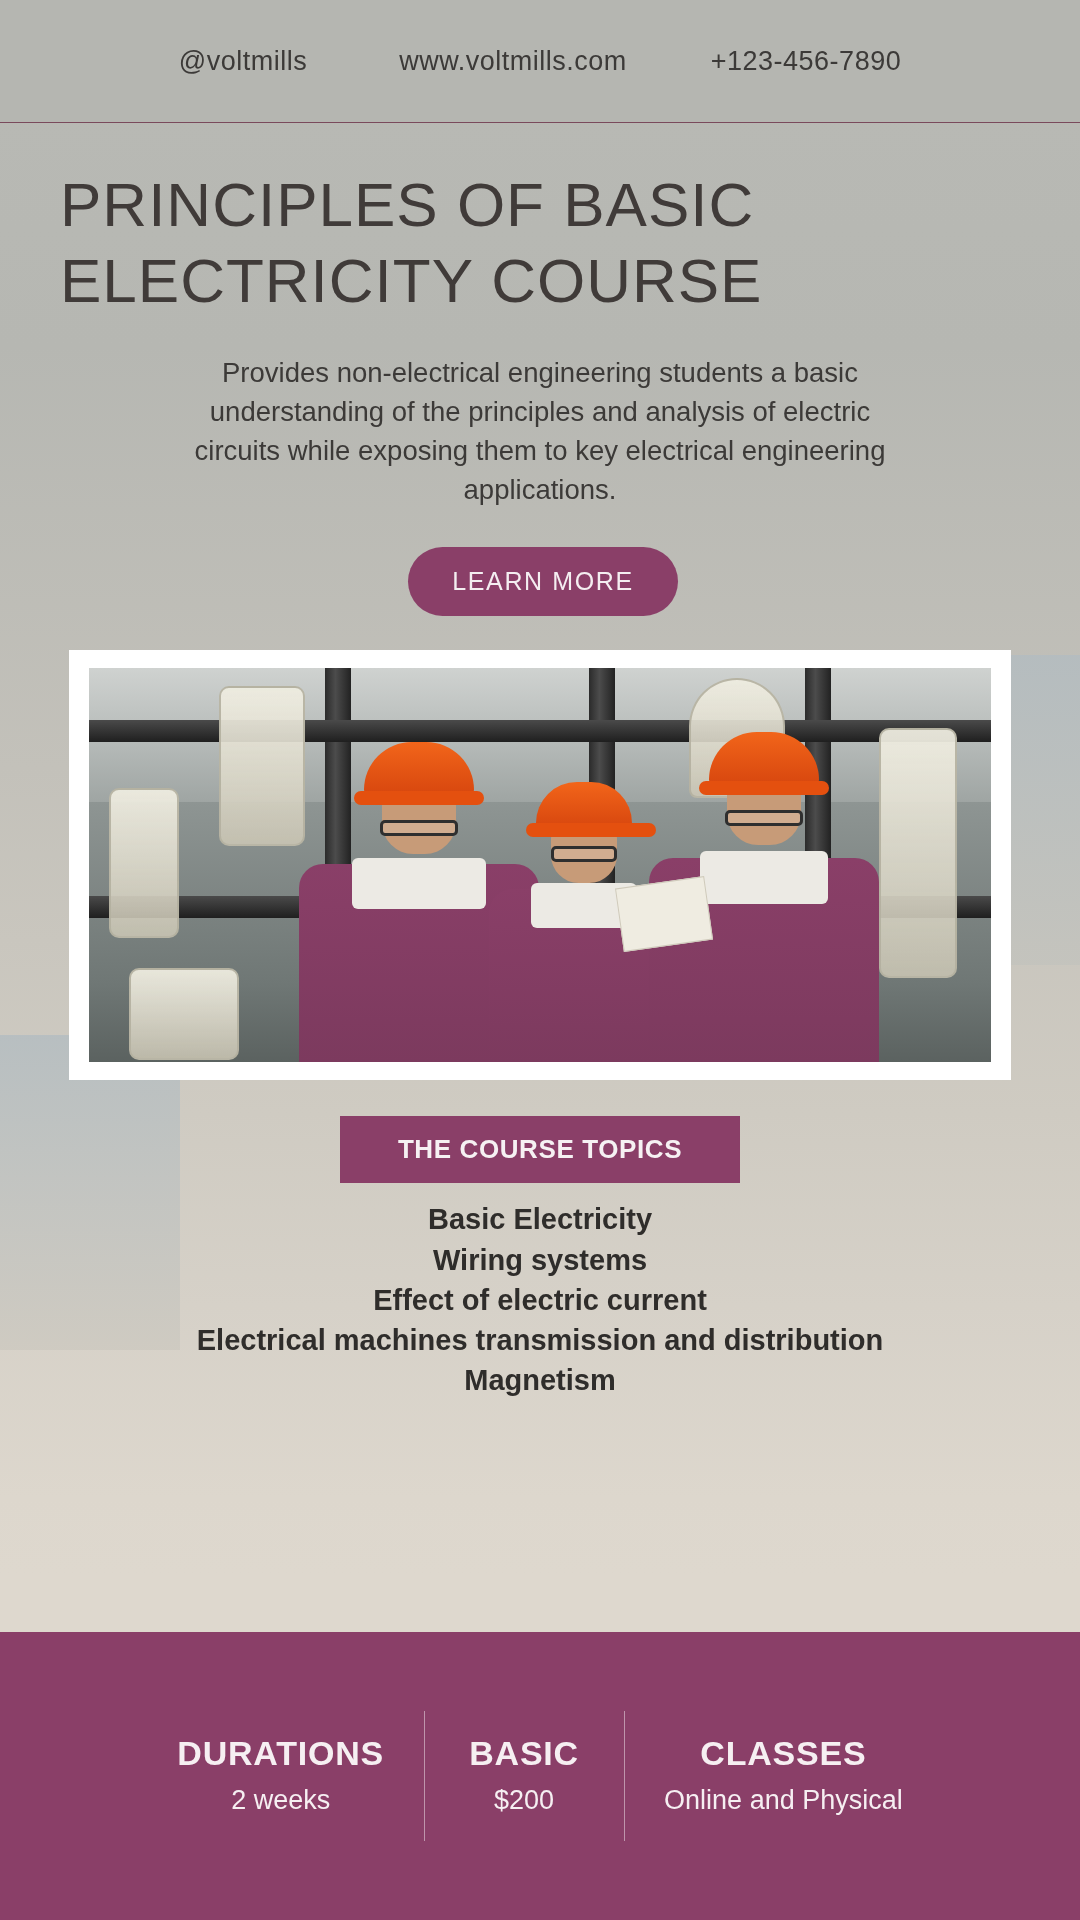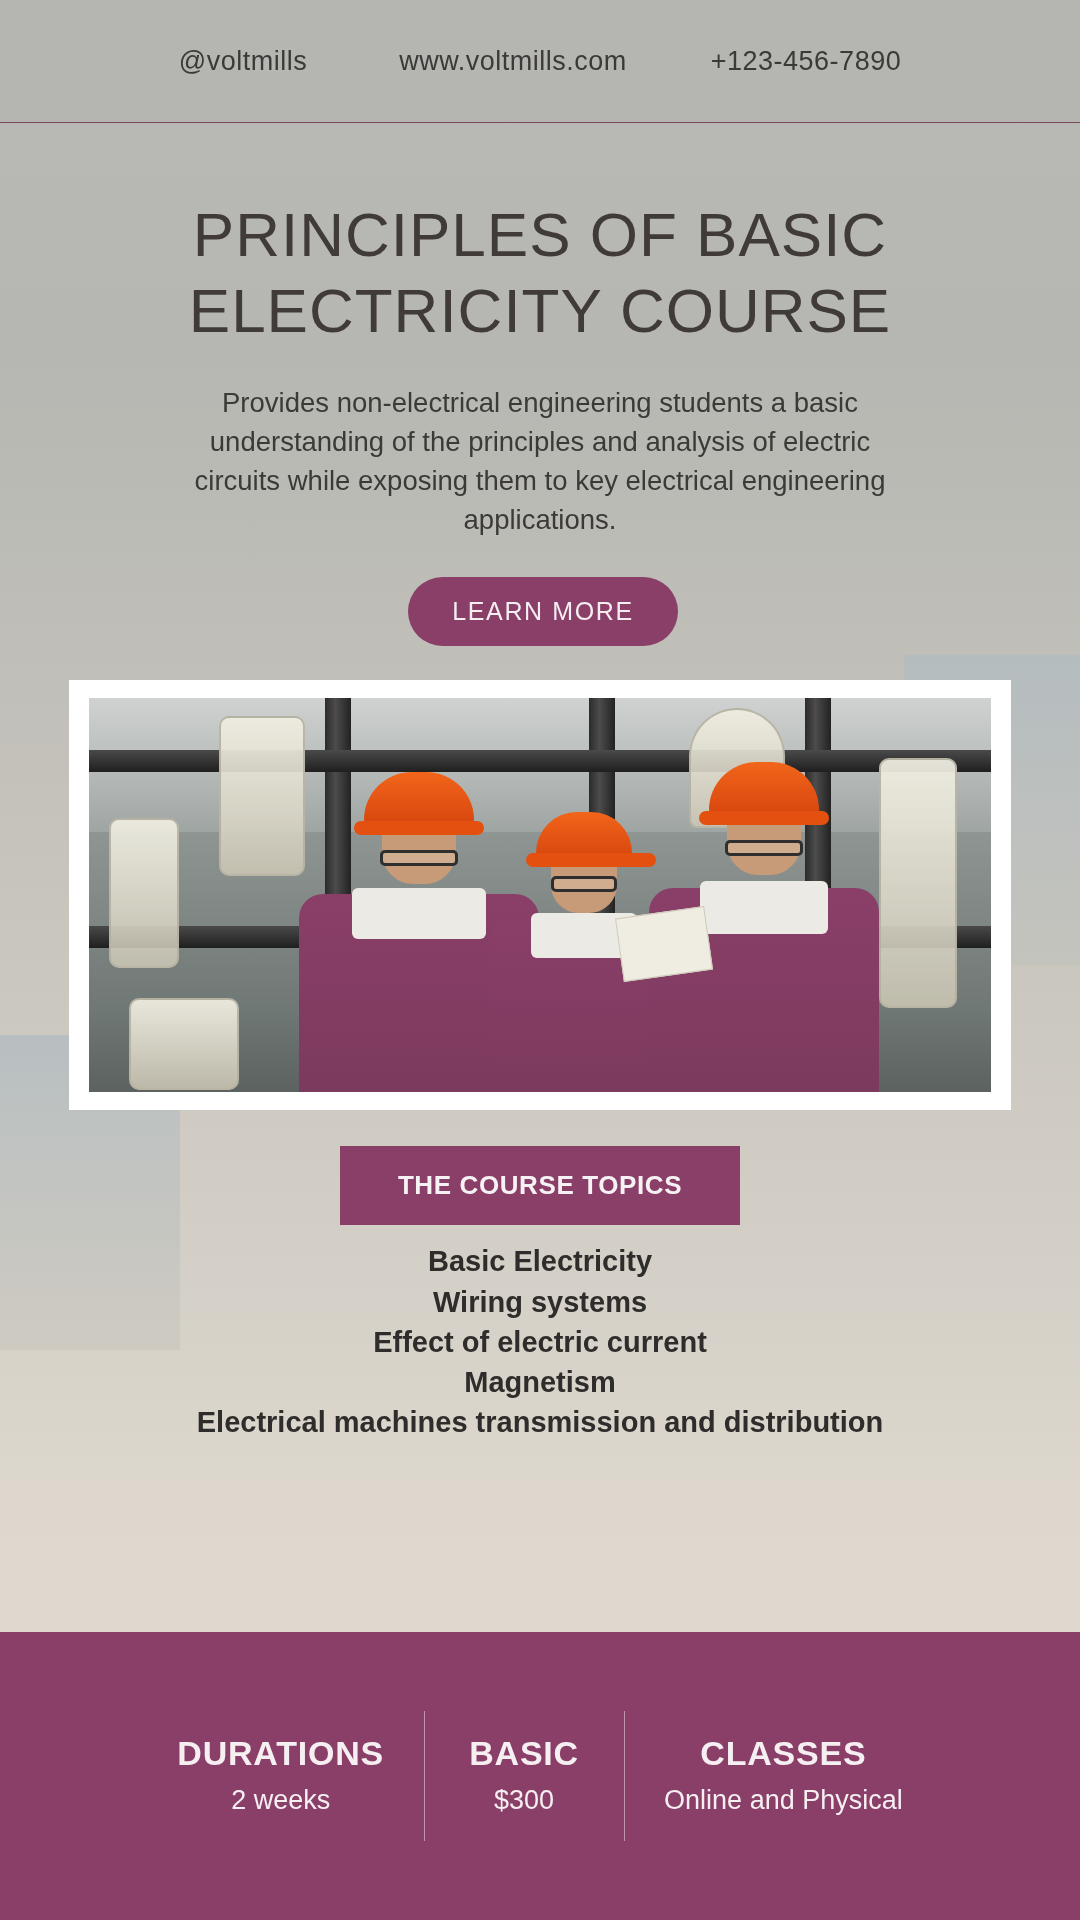--- a/index.html
+++ b/index.html
@@ -52,22 +52,21 @@
     letter-spacing: .5px;
     white-space: nowrap;
   }
   .topbar .handle { margin-right: 28px; }
   .topbar .site { margin-right: 20px; }
 
   
   .headline {
     position: relative;
     z-index: 3;
-    margin-top: 74px;
-    text-align: center;
+    margin-top: 44px;
     color: #403b39;
     font-size: 62px;
     line-height: 1.22;
     letter-spacing: 1px;
     font-weight: 400;
     padding: 0 60px;
   }
   .subtext {
     position: relative;
     z-index: 3;
@@ -180,21 +179,21 @@
     z-index: 3;
     display: block;
     width: 400px;
     margin: 36px auto 0;
     background: #8a3f68;
     color: #f6f1f3;
     text-align: center;
     font-size: 26px;
     font-weight: bold;
     letter-spacing: .6px;
-    padding: 24px 0;
+    padding: 18px 0;
   }
   .topics-list {
     position: relative;
     z-index: 3;
     margin-top: 16px;
     text-align: center;
     color: #2f2d2b;
     font-size: 29px;
     line-height: 1.25;
     font-weight: bold;
@@ -309,32 +308,32 @@
       </div>
     </div>
   </div>
 
   <div class="topics-badge">THE COURSE TOPICS</div>
 
   <div class="topics-list">
     <div>Basic Electricity</div>
     <div>Wiring systems</div>
     <div>Effect of electric current</div>
+    <div>Electrical machines transmission and distribution</div>
     <div>Magnetism</div>
-    <div>Electrical machines transmission and distribution</div>
   </div>
 
   <div class="footer">
     <div class="fcol">
       <div class="ftitle">DURATIONS</div>
       <div class="fval">2 weeks</div>
     </div>
     <div class="fcol">
       <div class="ftitle">BASIC</div>
-      <div class="fval">$300</div>
+      <div class="fval">$200</div>
     </div>
     <div class="fcol wide">
       <div class="ftitle">CLASSES</div>
       <div class="fval">Online and Physical</div>
     </div>
   </div>
 
 </div>
 
 </body></html>

